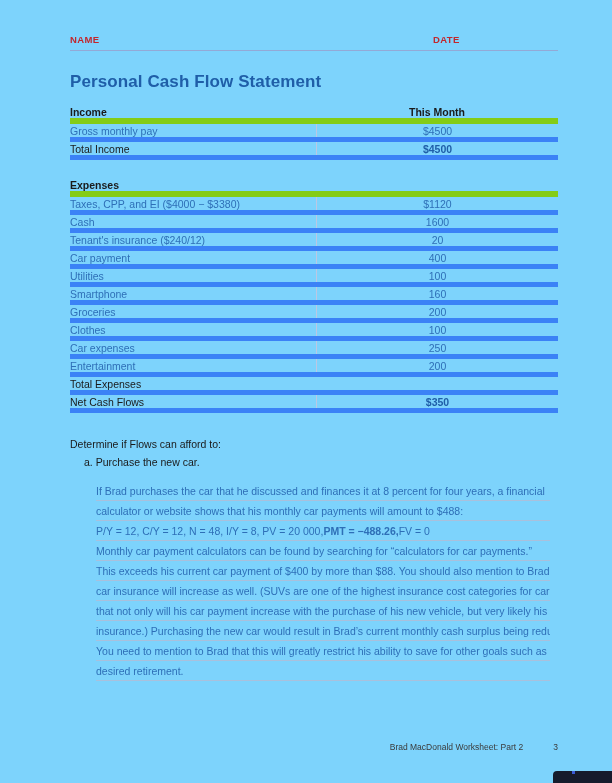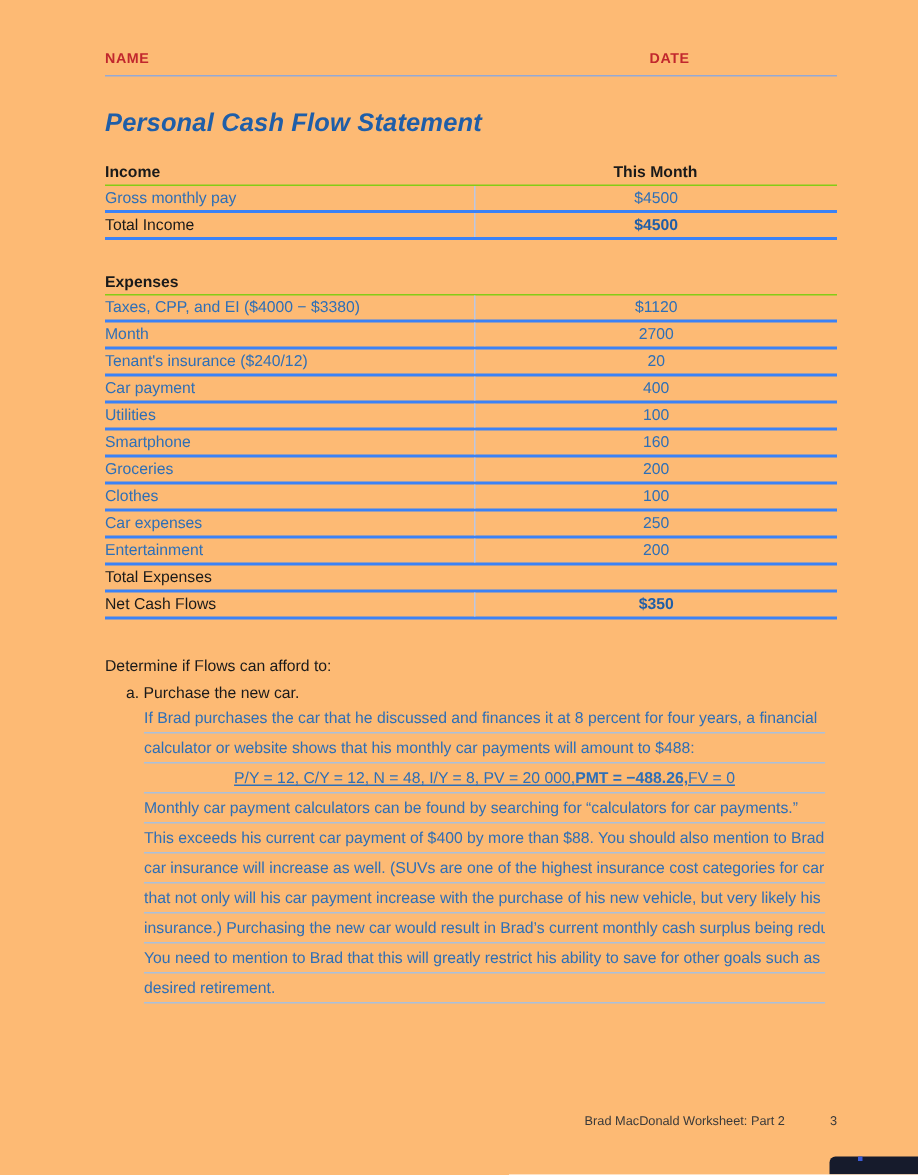--- a/index.html
+++ b/index.html
@@ -1,67 +1,66 @@
 <!DOCTYPE html>
 <html><head>
 <meta charset="utf-8">
 <style>
   * { margin:0; padding:0; box-sizing:border-box; }
   html,body { background:#ffffff; }
   body { font-family:"Liberation Sans", sans-serif; }
   .page {
-    position:relative; width:612px; height:783px; background:#fdba74;
+    position:relative; width:612px; height:783px; background:#7dd3fc;
     overflow:hidden; margin:0 auto;
   }
   .content { position:absolute; left:70px; top:0; width:488px; }
 
   
   .form-header { display:flex; padding-top:34px; }
   .form-label {
     color:#c1272d; font-size:9.5px; font-weight:bold; letter-spacing:0.4px;
   }
   .name-label { width:363px; }
   .form-rule { height:1px; background:#93a9d6; margin-top:5px; }
 
   
   .doc-title {
     margin-top:21px; color:#1f5ea8; font-size:17px; font-weight:bold;
     letter-spacing:0.1px;
-    font-style:italic;
   }
 
   
   .fin-table { width:100%; }
   .income-table { margin-top:14px; }
   .expenses-table { margin-top:19px; }
-  .t-row { display:flex; height:18px; align-items:center; border-bottom:2px solid #3b82f6; }
-  .t-row.head { border-bottom:1px solid #84cc16; }
+  .t-row { display:flex; height:18px; align-items:center; border-bottom:5px solid #3b82f6; }
+  .t-row.head { border-bottom:6px solid #84cc16; }
   .cell-label { flex:1; font-size:10.5px; color:#2e6fb7; padding-right:6px; }
   .cell-value {
     width:242px; text-align:right; font-size:10.5px; color:#2e6fb7;
     border-left:1px solid #bcc7e3; align-self:stretch;
     display:flex; align-items:center; justify-content:center;
   }
   .t-row.head .cell-label { color:#1a1a1a; font-weight:bold; }
   .t-row.head .cell-value { color:#1a1a1a; font-weight:bold; border-left:none; }
   .t-row.total .cell-label { color:#1a1a1a; font-weight:normal; }
   .t-row.total .cell-value { color:#1f5ea8; font-weight:bold; }
 
   
   .q-intro { margin-top:25px; font-size:10.5px; color:#1a1a1a; }
   .q-item { margin-top:6px; margin-left:14px; font-size:10.5px; color:#1a1a1a; }
 
   
-  .answer { margin-top:1px; margin-left:26px; width:454px; }
+  .answer { margin-top:13px; margin-left:26px; width:454px; }
   .answer-line {
     height:20px; display:flex; align-items:flex-end; padding-bottom:3px;
     border-bottom:1px solid #a9c0dc; font-size:10.5px; color:#2e6fb7;
     white-space:nowrap; overflow:hidden;
   }
-  .answer-line.centered { justify-content:center;text-decoration:underline; }
+  .answer-line.centered { justify-content:flex-start; }
   .answer-line .bold { font-weight:bold; }
 
   
   .footer {
     position:absolute; top:742px; right:54px; display:flex; align-items:flex-end;
     gap:30px; font-size:8.5px; color:#3a3a3a;
   }
 
   
   .corner-widget {
@@ -104,22 +103,22 @@
     <div class="fin-table expenses-table">
       <div class="t-row head">
         <div class="cell-label">Expenses</div>
         <div class="cell-value"></div>
       </div>
       <div class="t-row">
         <div class="cell-label">Taxes, CPP, and EI ($4000 − $3380)</div>
         <div class="cell-value">$1120</div>
       </div>
       <div class="t-row">
-        <div class="cell-label">Month</div>
-        <div class="cell-value">2700</div>
+        <div class="cell-label">Cash</div>
+        <div class="cell-value">1600</div>
       </div>
       <div class="t-row">
         <div class="cell-label">Tenant's insurance ($240/12)</div>
         <div class="cell-value">20</div>
       </div>
       <div class="t-row">
         <div class="cell-label">Car payment</div>
         <div class="cell-value">400</div>
       </div>
       <div class="t-row">

